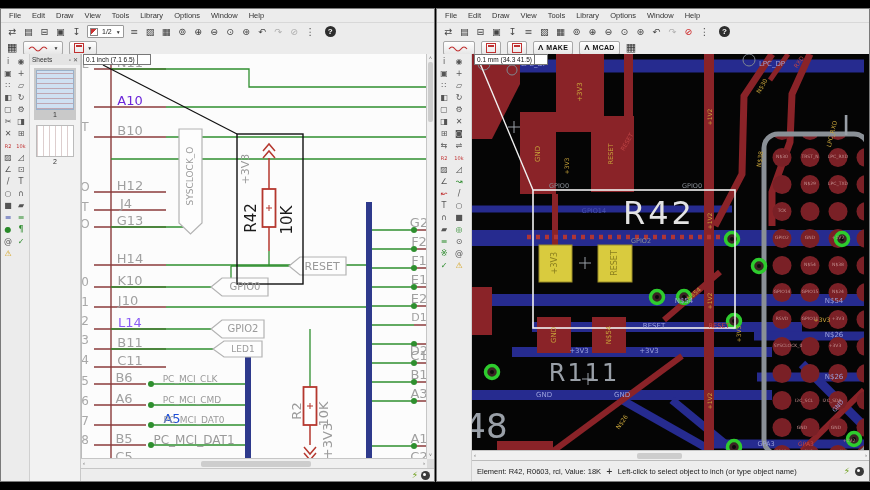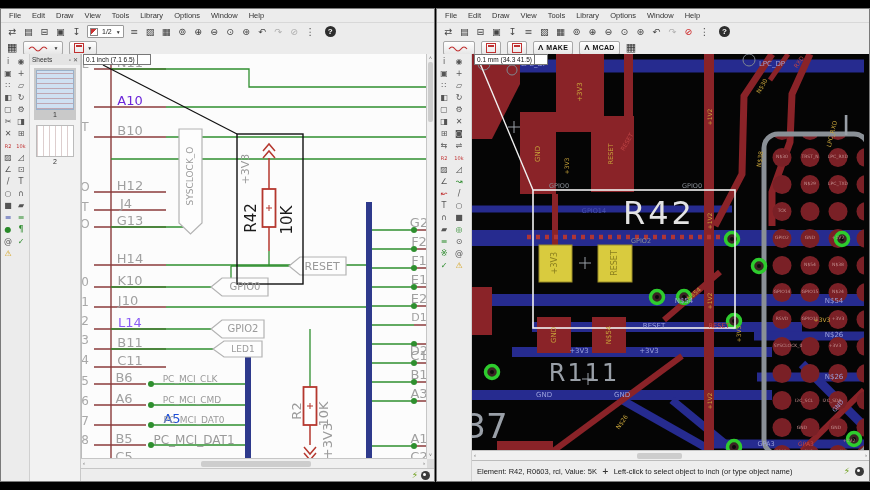--- a/index.html
+++ b/index.html
@@ -542,21 +542,21 @@
           <span class="cvl" style="left: 350px; top: 266px; font-size: 6px; color: rgb(200, 164, 58); transform: translate(-50%, -50%) rotate(0deg);">+3V3</span>
           <span class="cvl" style="left: 362px; top: 281px; font-size: 7px; color: rgb(154, 160, 220); transform: translate(-50%, -50%) rotate(0deg);">N$26</span>
           <span class="cvl" style="left: 362px; top: 323px; font-size: 7px; color: rgb(154, 160, 220); transform: translate(-50%, -50%) rotate(0deg);">N$26</span>
           <span class="cvl" style="left: 107px; top: 297px; font-size: 7px; color: rgb(154, 160, 220); transform: translate(-50%, -50%) rotate(0deg);">+3V3</span>
           <span class="cvl" style="left: 177px; top: 297px; font-size: 7px; color: rgb(154, 160, 220); transform: translate(-50%, -50%) rotate(0deg);">+3V3</span>
           <span class="cvl" style="left: 72px; top: 341px; font-size: 7px; color: rgb(154, 160, 220); transform: translate(-50%, -50%) rotate(0deg);">GND</span>
           <span class="cvl" style="left: 150px; top: 341px; font-size: 7px; color: rgb(154, 160, 220); transform: translate(-50%, -50%) rotate(0deg);">GND</span>
           <span class="cvl" style="left: 82px; top: 281px; font-size: 7px; color: rgb(200, 164, 58); transform: translate(-50%, -50%) rotate(-90deg);">GND</span>
           <span class="cvl" style="left: 137px; top: 281px; font-size: 7px; color: rgb(200, 164, 58); transform: translate(-50%, -50%) rotate(-90deg);">N$54</span>
           <span class="cvl" style="left: 112px; top: 319px; font-size: 24px; color: rgb(154, 160, 168); letter-spacing: 2px; transform: translate(-50%, -50%) rotate(0deg);">R111</span>
-          <span class="cvl" style="left: 14px; top: 372px; font-size: 34px; color: rgb(154, 160, 168); transform: translate(-50%, -50%) rotate(0deg);">37</span>
+          <span class="cvl" style="left: 14px; top: 372px; font-size: 34px; color: rgb(154, 160, 168); transform: translate(-50%, -50%) rotate(0deg);">48</span>
           <span class="cvl" style="left: 374px; top: 72px; font-size: 26px; color: rgb(154, 160, 168); transform: translate(-50%, -50%) rotate(0deg);">I</span>
           <span class="cvl" style="left: 150px; top: 368px; font-size: 6px; color: rgb(200, 164, 58); transform: translate(-50%, -50%) rotate(-55deg);">N$26</span>
           <span class="cvl" style="left: 366px; top: 352px; font-size: 6px; color: rgb(154, 160, 220); transform: translate(-50%, -50%) rotate(-50deg);">GND</span>
           <span class="cvl" style="left: 294px; top: 390px; font-size: 6.5px; color: rgb(154, 160, 220); transform: translate(-50%, -50%) rotate(0deg);">GPA3</span>
           <span class="cvl" style="left: 334px; top: 390px; font-size: 6px; color: rgb(192, 69, 69); transform: translate(-50%, -50%) rotate(0deg);">GPA3</span>
           <span class="cvl" style="left: 267px; top: 280px; font-size: 6px; color: rgb(200, 164, 58); transform: translate(-50%, -50%) rotate(-90deg);">+3V3</span>
           <span class="cvl" style="left: 316px; top: 292px; font-size: 4.5px; color: rgb(194, 142, 142); transform: translate(-50%, -50%) rotate(0deg);">SYSCLOCK_0</span>
           <span class="cvl" style="left: 363px; top: 292px; font-size: 4.5px; color: rgb(194, 142, 142); transform: translate(-50%, -50%) rotate(0deg);">+3V3</span>
           <span class="cvl" style="left: 310px; top: 103px; font-size: 4.5px; color: rgb(194, 142, 142); transform: translate(-50%, -50%) rotate(0deg);">N$30</span>
           <span class="cvl" style="left: 338px; top: 103px; font-size: 4.5px; color: rgb(194, 142, 142); transform: translate(-50%, -50%) rotate(0deg);">TRST_N</span>
@@ -587,21 +587,21 @@
       <div class="coordbox">
         <span class="cb">0.1 mm (34.3 41.5)</span>
         <span class="tab"></span>
       </div>
       <div class="hscroll" id="pcb-h">
         <span class="har" style="left:2px;">‹</span>
         <div class="hthumb" style="left:165px;width:45px;"></div>
         <span class="har" style="right:2px;">›</span>
       </div>
       <div class="statusbar">
-        <span>Element: R42, R0603, rcl, Value: 5K</span>
+        <span>Element: R42, R0603, rcl, Value: 18K</span>
         <span class="statusicon">+</span>
         <span>Left-click to select object to inch (or type object name)</span>
         <span class="sp"></span>
         <span class="zap">⚡</span>
         <span class="orb"></span>
       </div>
     </div>
   </div>
 </div>
 

